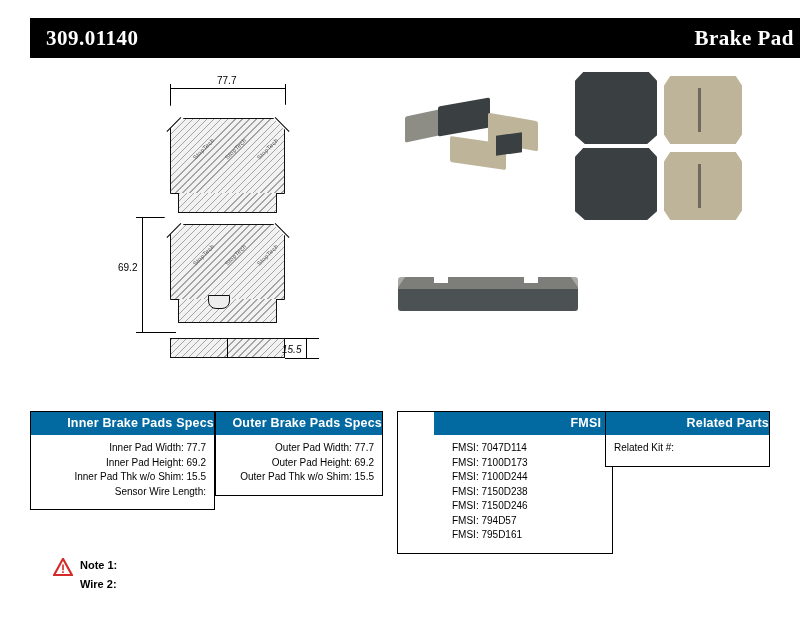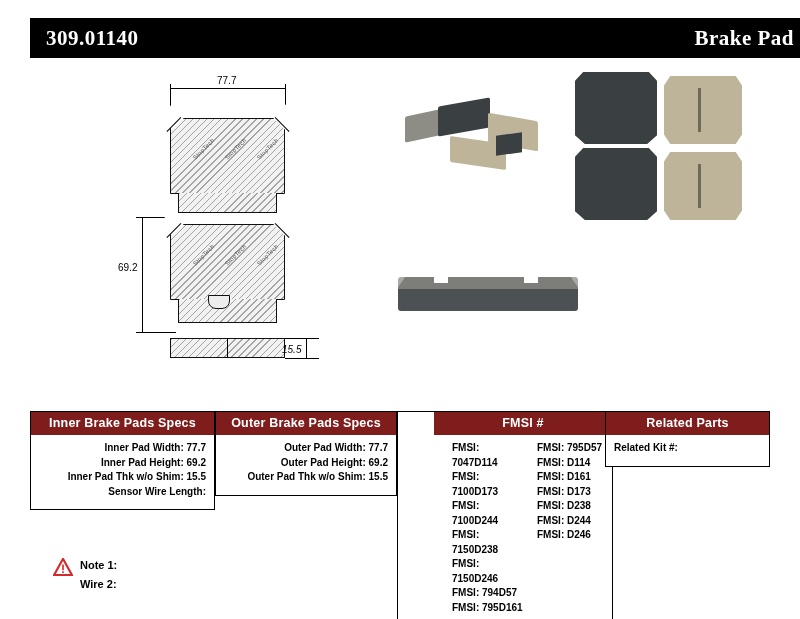--- a/index.html
+++ b/index.html
@@ -49,25 +49,25 @@
   
   .photo{position:absolute;}
   .pad-dark{background:#3a3f42;}
   .pad-steel{background:#8d8d86;}
   .pad-tan{background:#bdb49a;}
 
   
   .tables{position:absolute;left:30px;top:411px;width:740px;}
   .tbl{position:absolute;top:0;border:1.2px solid #000;box-sizing:border-box;}
   .tbl .thdr{
-    background:#7f1d1d;color:#fff;font-size:12.5px;font-weight:bold;
-    text-align:center;padding:4px 0 5px 0;letter-spacing:.2px;
+    background:#0369a1;color:#fff;font-size:12.5px;font-weight:bold;
+    text-align:right;padding:4px 0 5px 0;letter-spacing:.2px;
   }
   .tbl .tbody{background:#fff;padding:6px 8px 10px 8px;}
-  .row{font-size:10px;font-weight:bold;line-height:14.5px;}
+  .row{font-size:10px;font-weight:normal;line-height:14.5px;}
   .row.right{text-align:right;}
   .fmsi-grid{display:flex;}
   .fmsi-col{flex:1;}
   .fmsi-col .row{text-align:left;padding-left:10px;}
   .fmsi-col.second .row{padding-left:14px;}
 
   
   .notes{position:absolute;left:80px;top:556px;font-size:11px;font-weight:bold;}
   .notes .note-line{line-height:19px;}
   .warn-icon{
@@ -157,21 +157,21 @@
     <div class="tbl" style="left:0px;width:185px;">
       <div class="thdr">Inner Brake Pads Specs</div>
       <div class="tbody">
         <div class="row right">Inner Pad Width: 77.7</div>
         <div class="row right">Inner Pad Height: 69.2</div>
         <div class="row right">Inner Pad Thk w/o Shim: 15.5</div>
         <div class="row right">Sensor Wire Length:</div>
       </div>
     </div>
 
-    <div class="tbl" style="left:185px;width:182px;">
+    <div class="tbl" style="left:185px;width:168px;">
       <div class="thdr">Outer Brake Pads Specs</div>
       <div class="tbody">
         <div class="row right">Outer Pad Width: 77.7</div>
         <div class="row right">Outer Pad Height: 69.2</div>
         <div class="row right">Outer Pad Thk w/o Shim: 15.5</div>
       </div>
     </div>
 
     <div class="tbl" style="left:367px;width:216px;padding-left:36px;">
       <div class="thdr">FMSI #</div>
@@ -179,29 +179,20 @@
         <div class="fmsi-grid">
           <div class="fmsi-col">
             <div class="row">FMSI: 7047D114</div>
             <div class="row">FMSI: 7100D173</div>
             <div class="row">FMSI: 7100D244</div>
             <div class="row">FMSI: 7150D238</div>
             <div class="row">FMSI: 7150D246</div>
             <div class="row">FMSI: 794D57</div>
             <div class="row">FMSI: 795D161</div>
           </div>
-          <div class="fmsi-col second">
-            <div class="row">FMSI: 795D57</div>
-            <div class="row">FMSI: D114</div>
-            <div class="row">FMSI: D161</div>
-            <div class="row">FMSI: D173</div>
-            <div class="row">FMSI: D238</div>
-            <div class="row">FMSI: D244</div>
-            <div class="row">FMSI: D246</div>
-          </div>
         </div>
       </div>
     </div>
 
     <div class="tbl" style="left:575px;width:165px;">
       <div class="thdr">Related Parts</div>
       <div class="tbody">
         <div class="row" style="text-align:left;">Related Kit #:</div>
       </div>
     </div>

